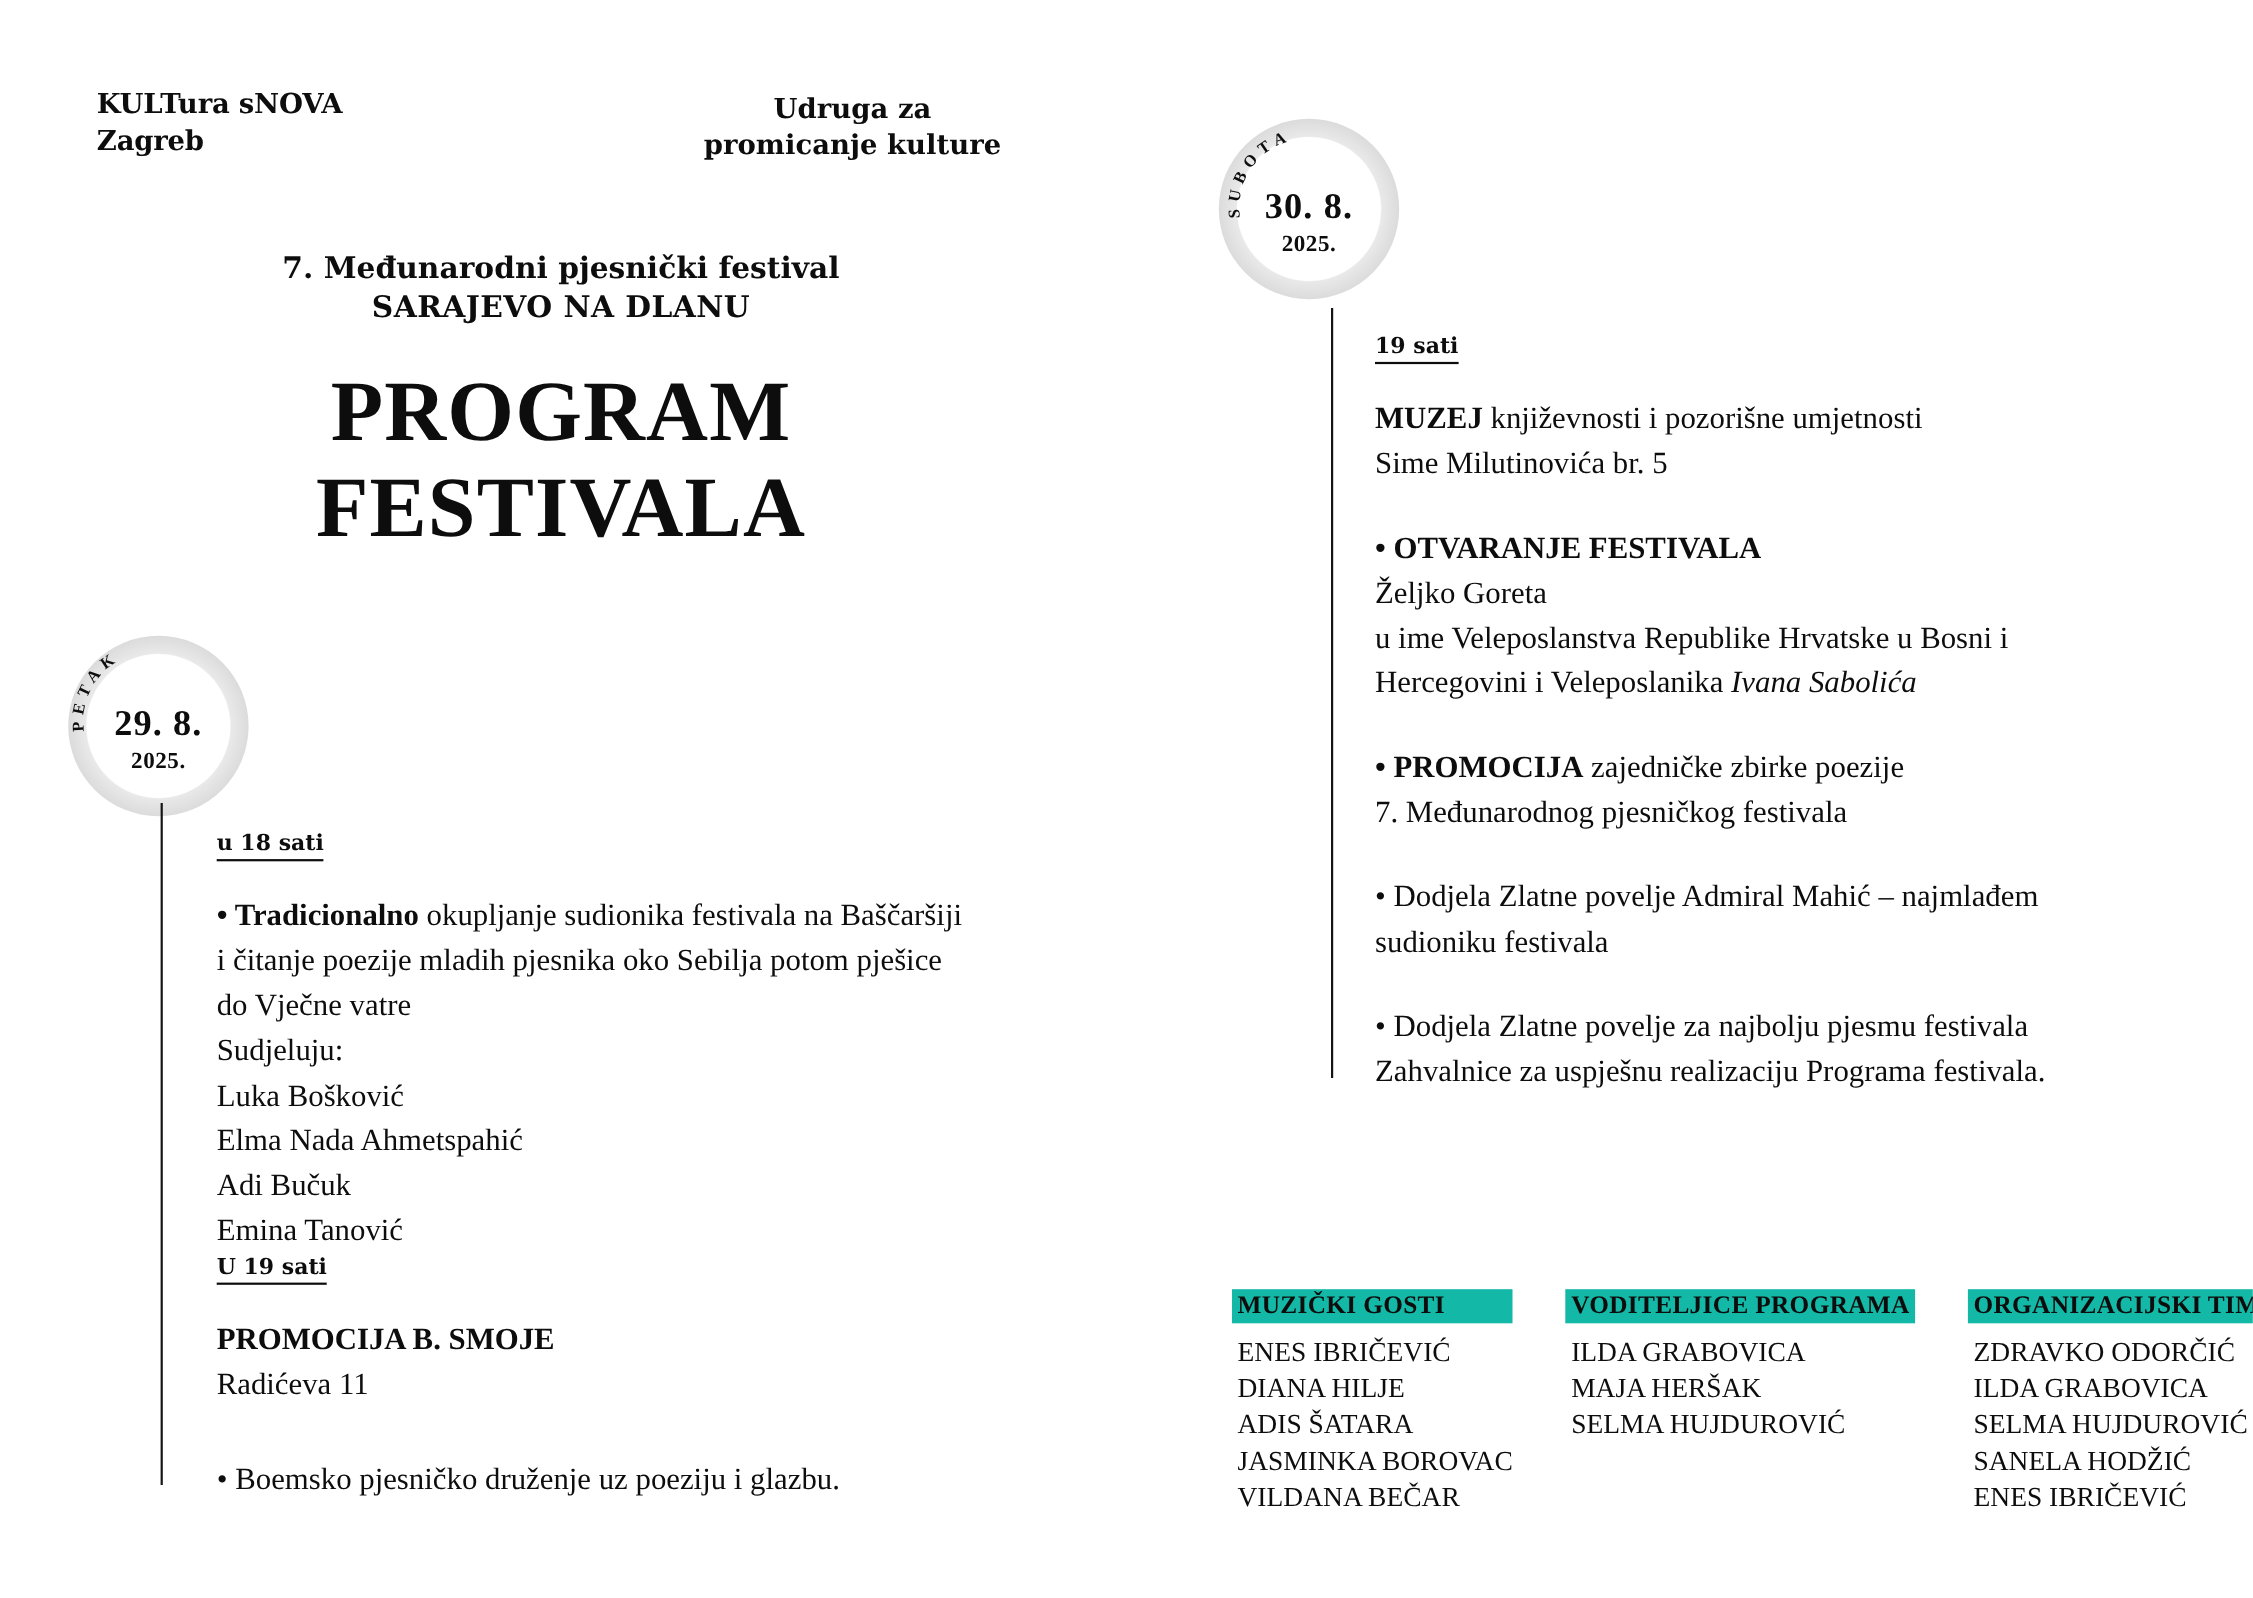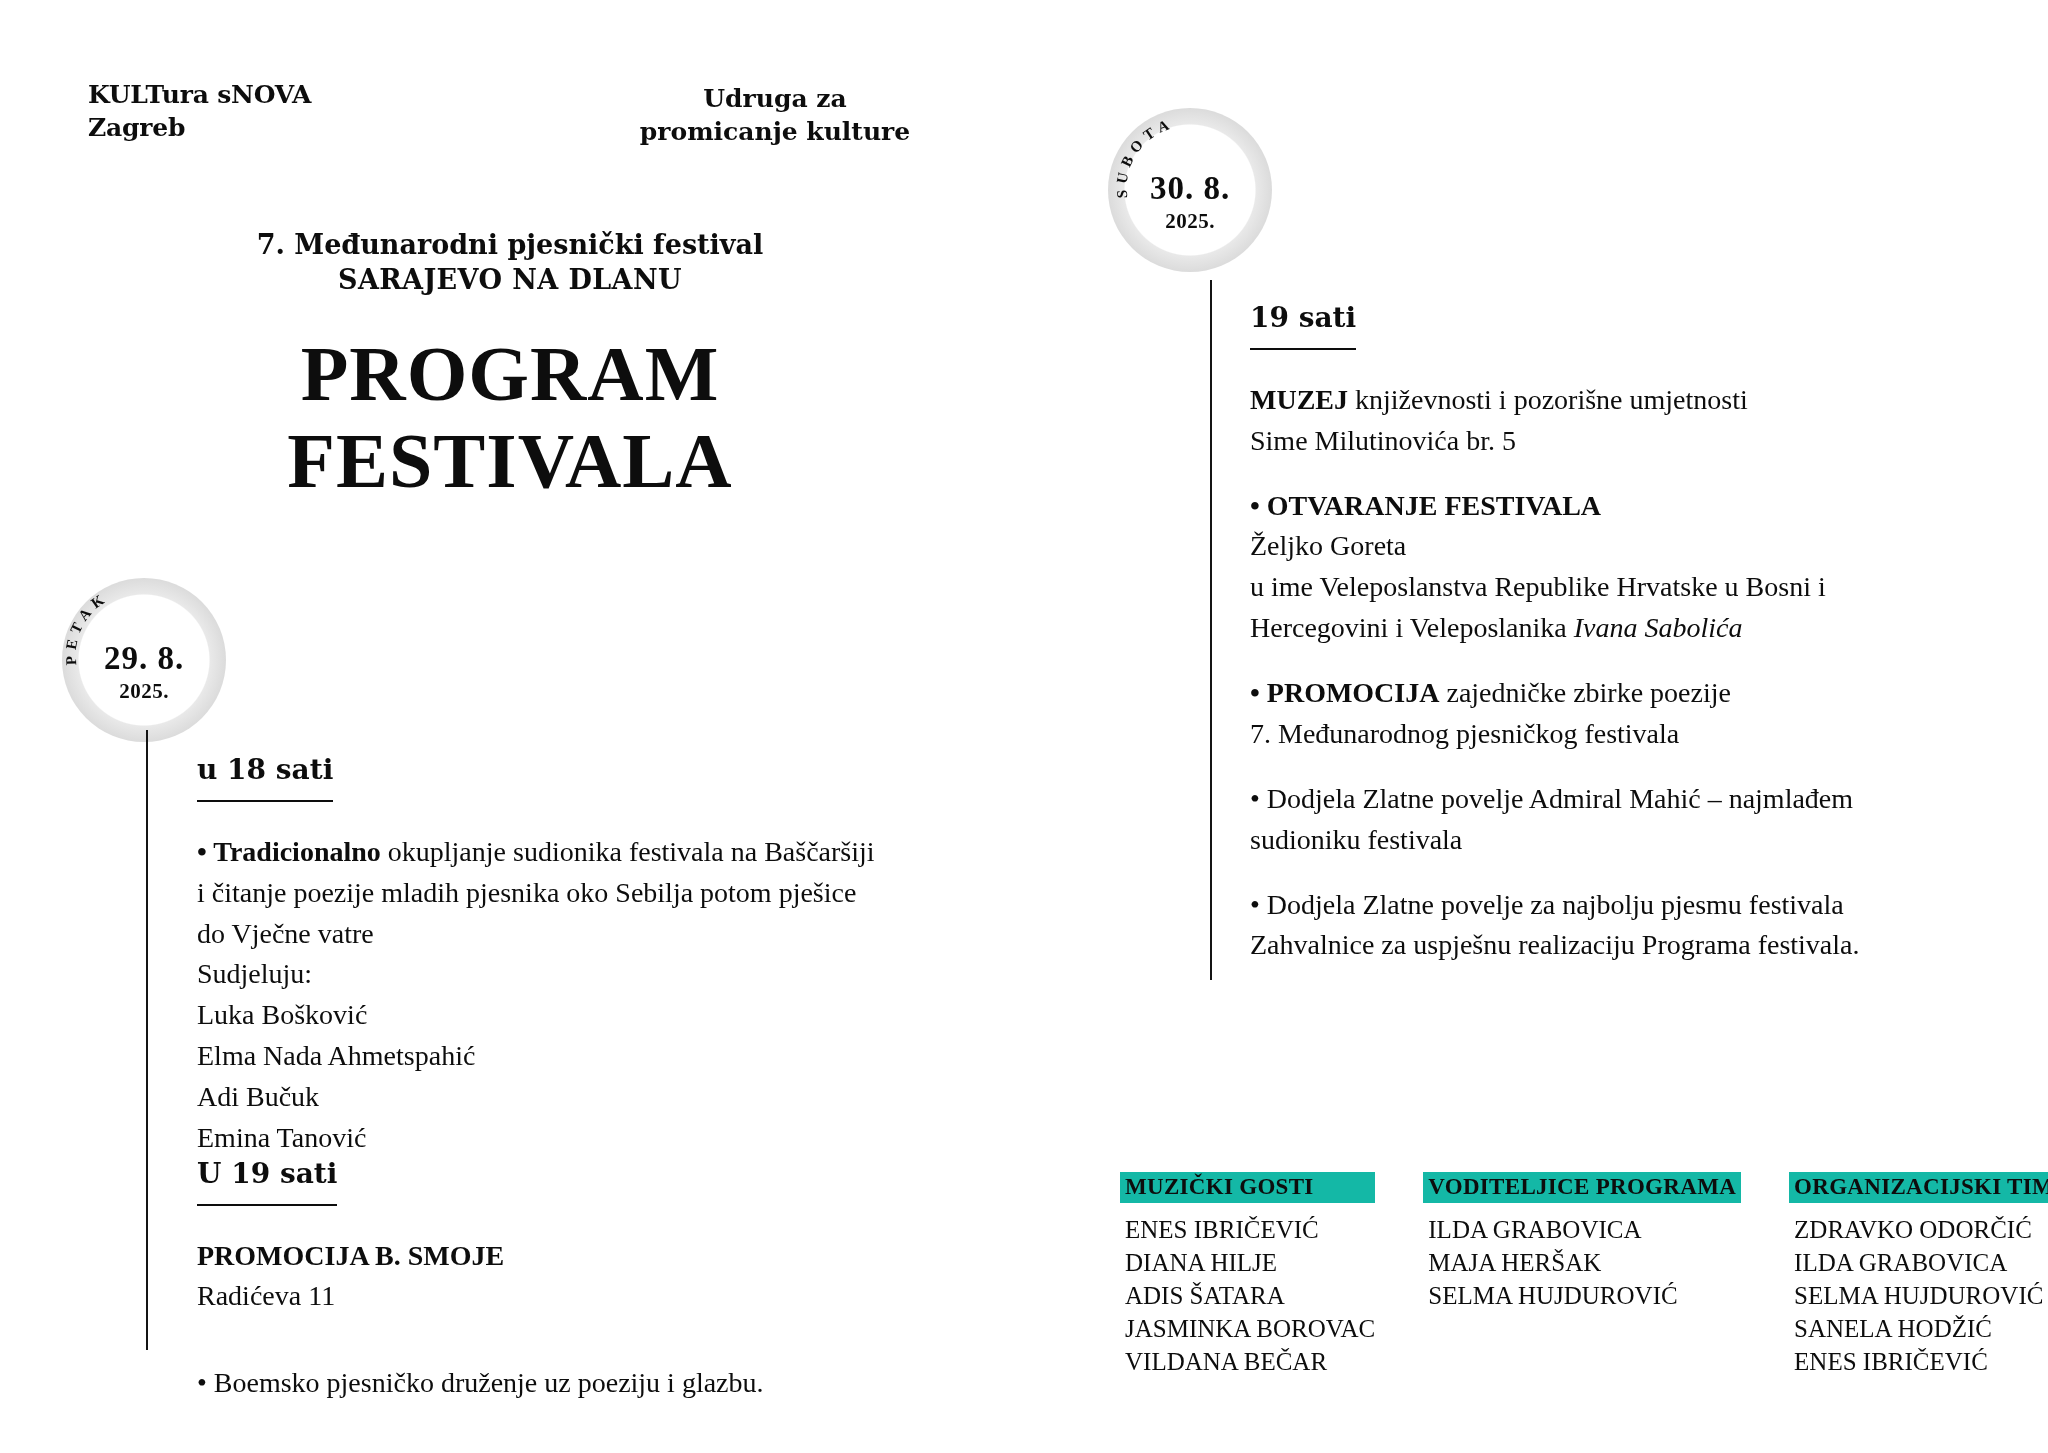--- a/index.html
+++ b/index.html
@@ -124,29 +124,29 @@
   #vrule-fri { left: 146px;  top: 730px; height: 620px; }
   #vrule-sat { left: 1210px; top: 280px; height: 700px; }
 
   
   .col-fri { position: absolute; left: 197px; top: 755px; width: 800px; }
   .col-sat { position: absolute; left: 1250px; top: 303px; width: 720px; }
 
   .time-head {
     font-family: "DejaVu Serif", "Liberation Serif", serif;
     font-weight: bold;
-    font-size: 28px;
+    font-size: 20px;
     display: inline-block;
     border-bottom: 2.5px solid #0d0d0d;
-    padding-bottom: 14px;
+    padding-bottom: 4px;
     line-height: 1.1;
   }
 
   .block { font-size: 28px; line-height: 1.46; }
-  .block.gap-lg  { margin-top: 24px; }
+  .block.gap-lg  { margin-top: 36px; }
   .block.gap-md  { margin-top: 30px; }
   .block.gap-xl  { margin-top: 46px; }
 
   .b { font-weight: bold; }
   .it { font-style: italic; }
 
   .names { font-size: 28px; line-height: 1.46; }
 
   
   .credits {

